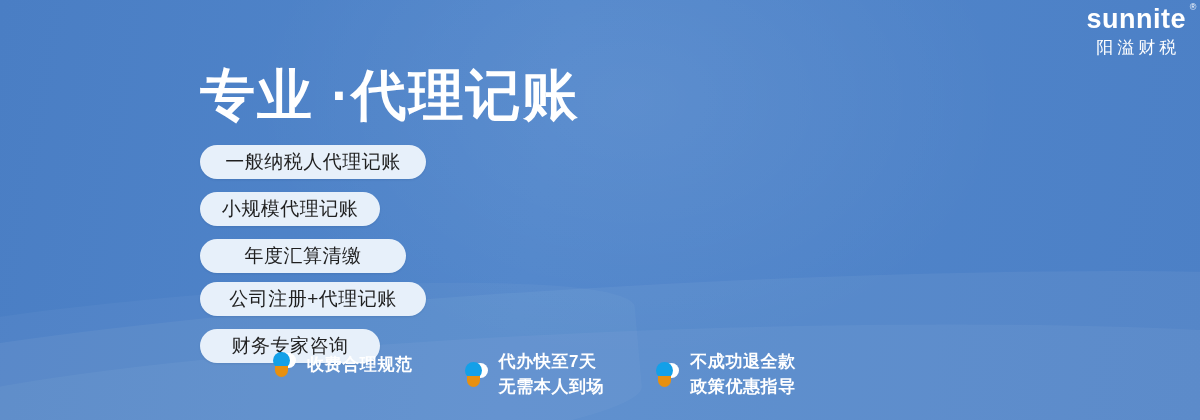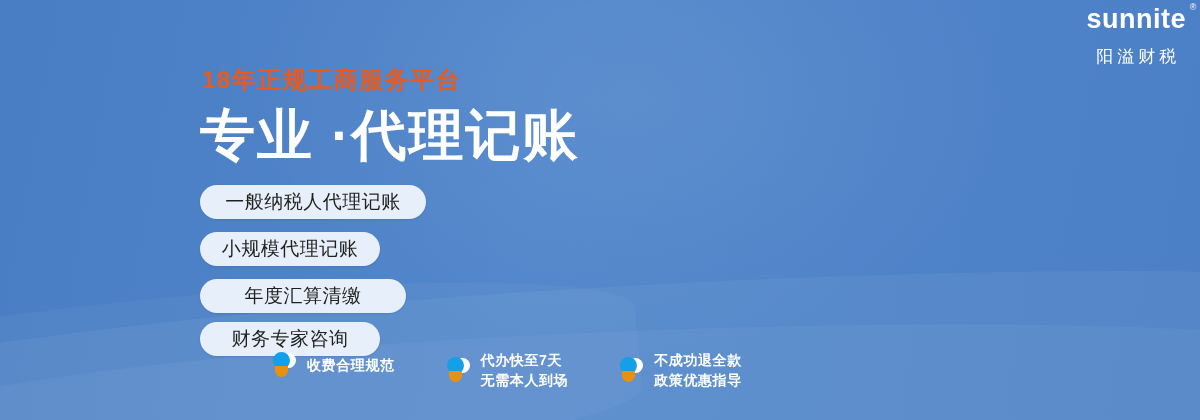--- a/index.html
+++ b/index.html
@@ -63,26 +63,27 @@
     font-weight:700;
     letter-spacing:.5px;
     color:#ffffff;
   }
   .logo-reg{
     position:absolute;right:-11px;top:-3px;
     font-size:9px;font-weight:400;
     line-height:1;
   }
   .logo-cn{
-    margin-top:15px;
+    margin-top:7px;
     font-size:17px;
     letter-spacing:4px;
     color:#ffffff;
     font-weight:400;
     padding-left:4px;
+    font-family:Liberation Mono, monospace;
   }
 
   
   .copy{
     position:absolute;left:200px;top:68px;
   }
   .eyebrow{
     font-size:24px;
     font-weight:700;
     color:#ea5a1b;
@@ -158,21 +159,21 @@
     background:#13a0e8;
   }
   .feat-icon .cup{
     position:absolute;left:3px;top:16px;
     width:13px;height:11px;
     background:#e8900f;
     border-radius:0 0 7px 7px;
   }
   .feat-text{
     color:#ffffff;
-    font-size:14px;
+    font-size:17px;
     font-weight:700;
     line-height:1.45;
     letter-spacing:.6px;
     white-space:nowrap;
   }
 </style>
 </head>
 <body>
 
 <div class="banner">
@@ -185,30 +186,30 @@
 
   <div class="logo">
     <div class="logo-mark">
       <span>sunnite</span>
       <span class="logo-reg">®</span>
     </div>
     <div class="logo-cn">阳溢财税</div>
   </div>
 
   <div class="copy">
-    <div class="eyebrow">18年正规工商服务平台</div>
     <div class="headline">专业 ·代理记账</div>
 
     <div class="pill-grid">
       <div class="pill-row">
         <div class="pill w1">一般纳税人代理记账</div>
         <div class="pill w2">小规模代理记账</div>
         <div class="pill w3">年度汇算清缴</div>
       </div>
       <div class="pill-row">
+        <div class="pill w1">公司注册+代理记账</div>
         <div class="pill w2">财务专家咨询</div>
       </div>
     </div>
   </div>
 
   <div class="features">
 
     <div class="feature">
       <div class="feat-icon">
         <span class="ring"></span>

